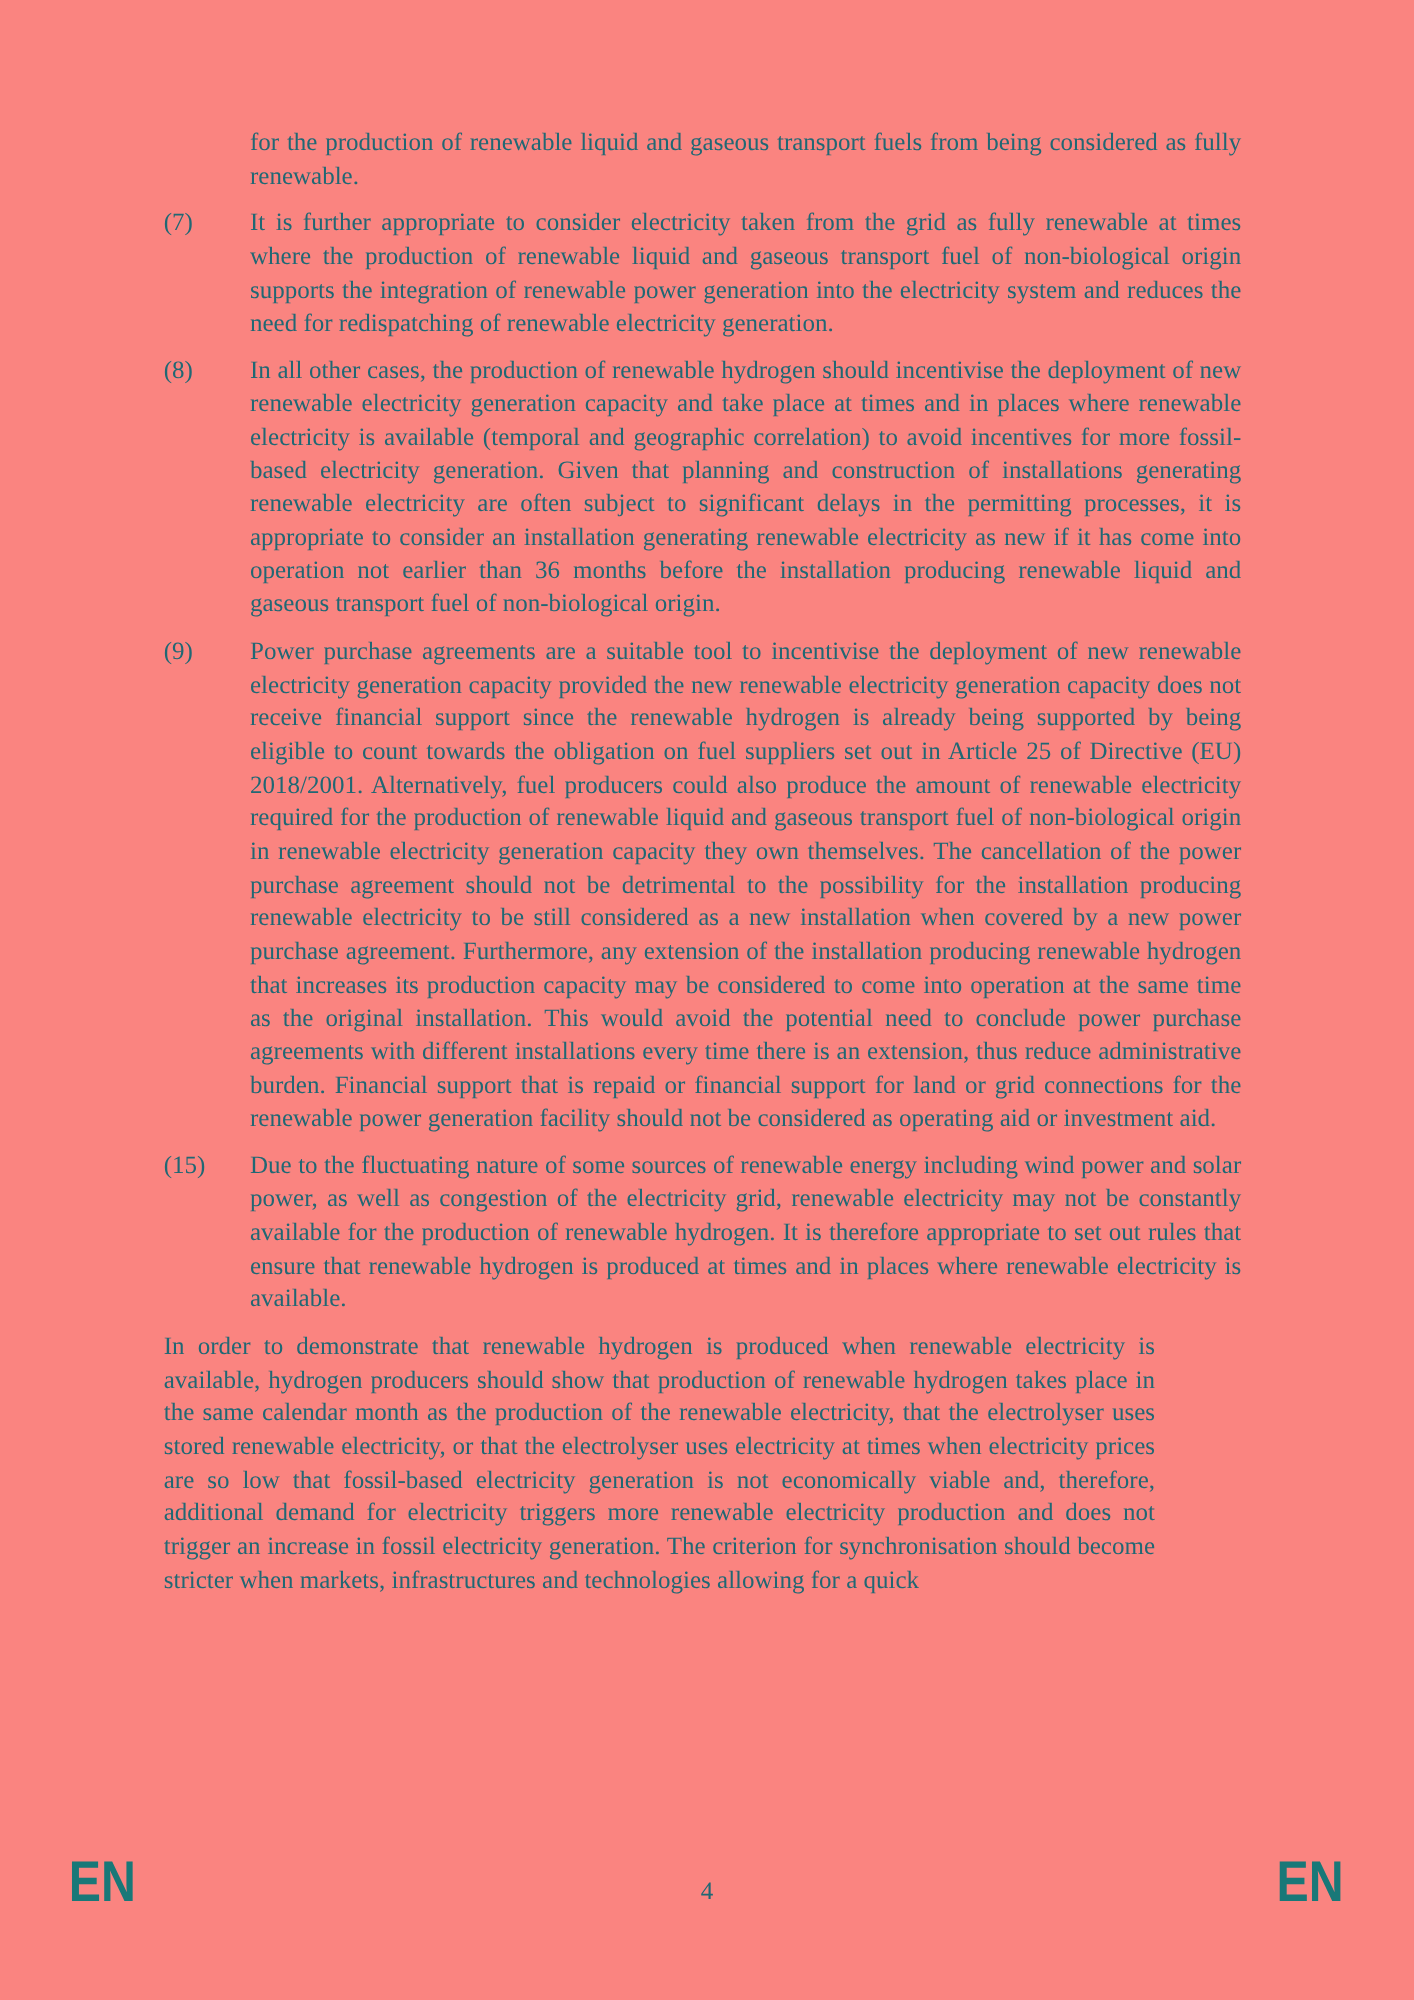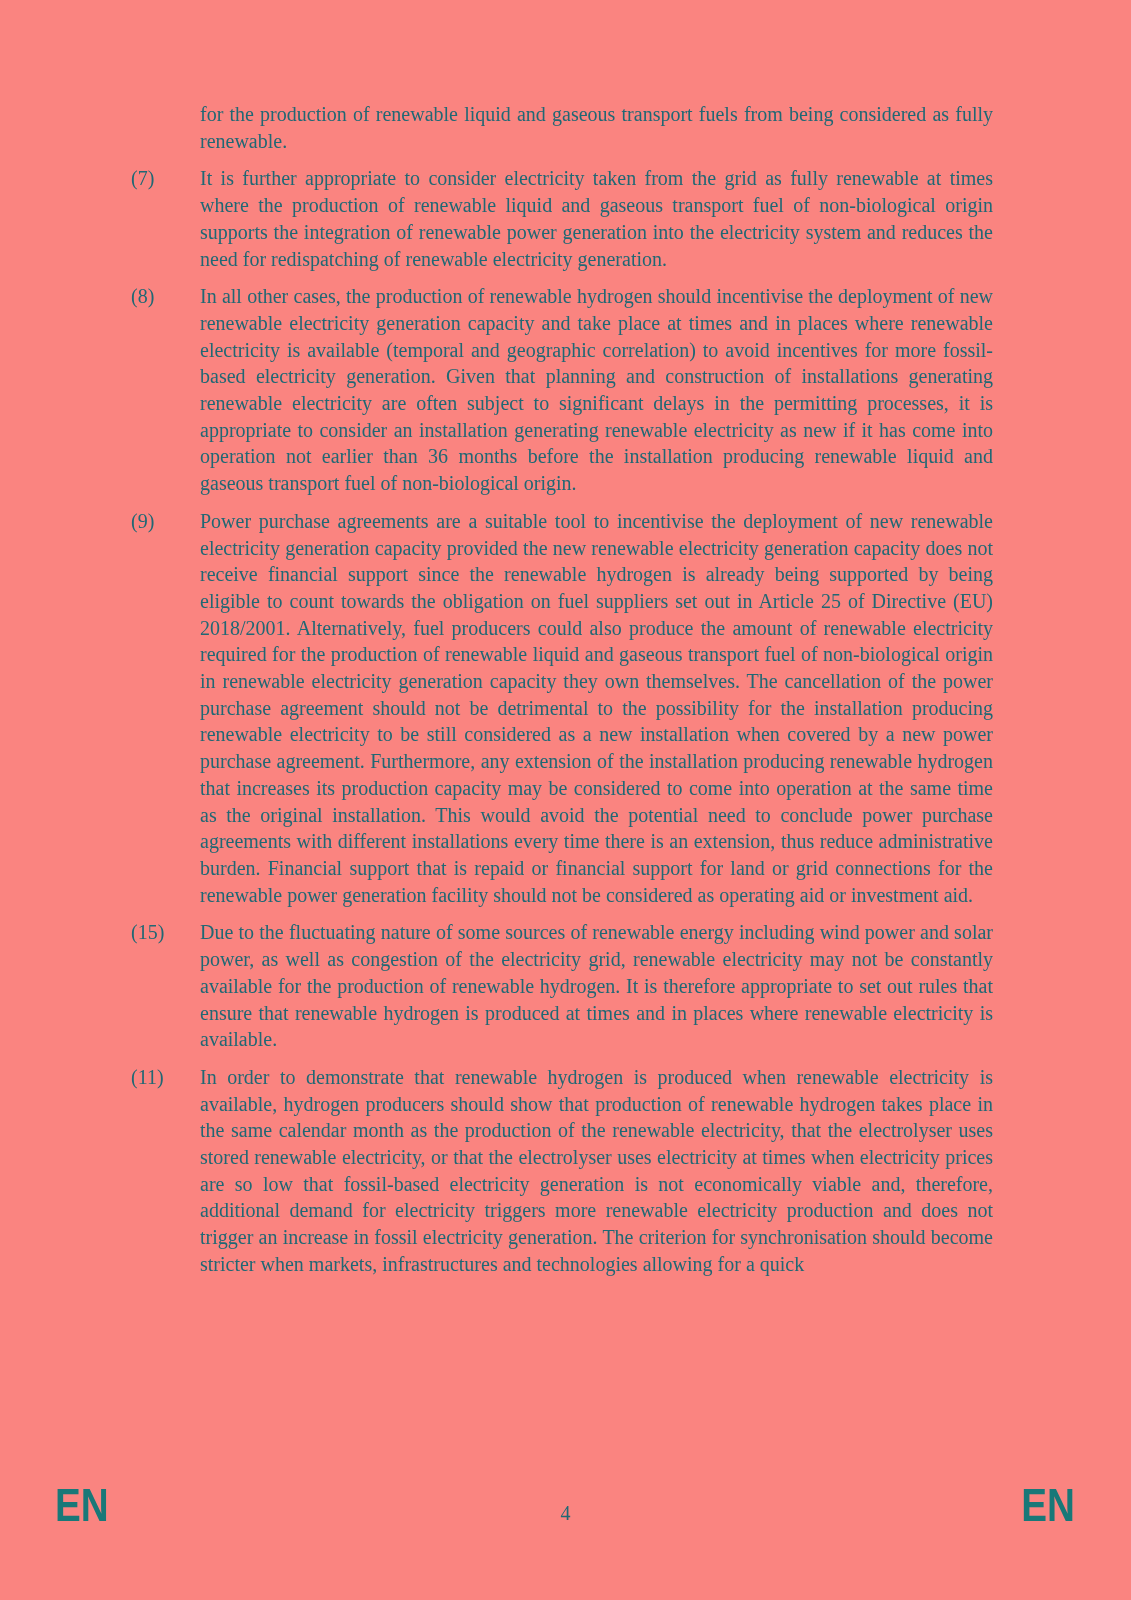--- a/index.html
+++ b/index.html
@@ -95,21 +95,20 @@
       <div class="para-num">(9)</div>
       <div class="para-text">Power purchase agreements are a suitable tool to incentivise the deployment of new renewable electricity generation capacity provided the new renewable electricity generation capacity does not receive financial support since the renewable hydrogen is already being supported by being eligible to count towards the obligation on fuel suppliers set out in Article 25 of Directive (EU) 2018/2001. Alternatively, fuel producers could also produce the amount of renewable electricity required for the production of renewable liquid and gaseous transport fuel of non-biological origin in renewable electricity generation capacity they own themselves. The cancellation of the power purchase agreement should not be detrimental to the possibility for the installation producing renewable electricity to be still considered as a new installation when covered by a new power purchase agreement. Furthermore, any extension of the installation producing renewable hydrogen that increases its production capacity may be considered to come into operation at the same time as the original installation. This would avoid the potential need to conclude power purchase agreements with different installations every time there is an extension, thus reduce administrative burden. Financial support that is repaid or financial support for land or grid connections for the renewable power generation facility should not be considered as operating aid or investment aid.</div>
     </div>
 
     <div class="para">
       <div class="para-num">(15)</div>
       <div class="para-text">Due to the fluctuating nature of some sources of renewable energy including wind power and solar power, as well as congestion of the electricity grid, renewable electricity may not be constantly available for the production of renewable hydrogen. It is therefore appropriate to set out rules that ensure that renewable hydrogen is produced at times and in places where renewable electricity is available.</div>
     </div>
 
     <div class="para">
-      <div class="para-num">(11)</div>
       <div class="para-text">In order to demonstrate that renewable hydrogen is produced when renewable electricity is available, hydrogen producers should show that production of renewable hydrogen takes place in the same calendar month as the production of the renewable electricity, that the electrolyser uses stored renewable electricity, or that the electrolyser uses electricity at times when electricity prices are so low that fossil-based electricity generation is not economically viable and, therefore, additional demand for electricity triggers more renewable electricity production and does not trigger an increase in fossil electricity generation. The criterion for synchronisation should become stricter when markets, infrastructures and technologies allowing for a quick</div>
     </div>
 
     <div class="para">
       <div class="para-num"></div>
       <div class="para-text"></div>
     </div>
 
   </div>
 

